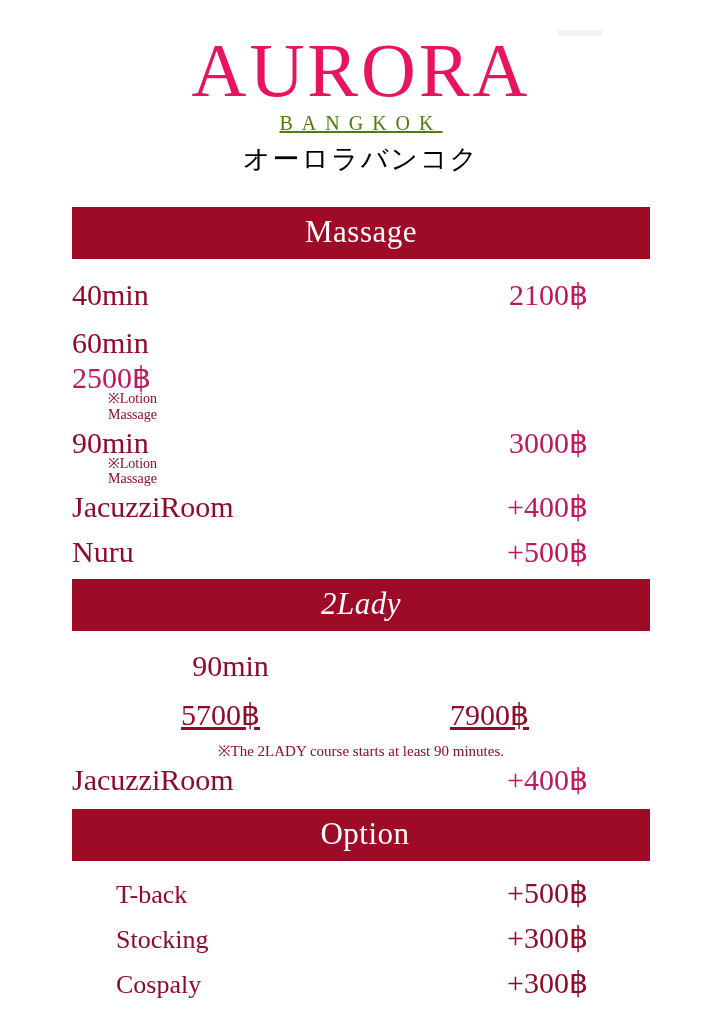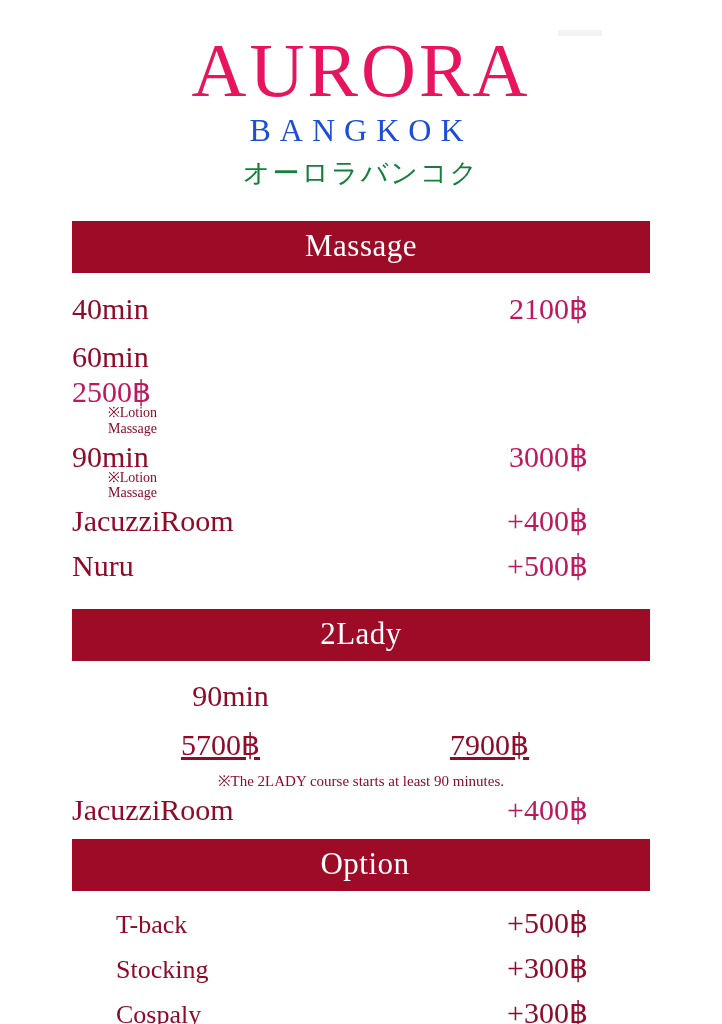--- a/index.html
+++ b/index.html
@@ -34,45 +34,46 @@
     letter-spacing: 3px;
     color: #e8145e;
     line-height: 0.95;
     font-weight: normal;
     font-variant: small-caps;
     text-transform: uppercase;
   }
 
   .logo-sub {
     font-family: "Liberation Serif", serif;
-    font-size: 32px;
+    font-size: 20px;
     letter-spacing: 9px;
-    color: #1d4ed8;
+    color: #4d7c0f;
     margin-top: 6px;
+    text-decoration: underline;
   }
   .logo-jp {
     font-family: "DejaVu Sans", sans-serif;
     font-size: 27px;
     letter-spacing: 2px;
-    color: #15803d;
+    color: #000000;
     margin-top: 6px;
   }
 
   
   .bar {
     margin: 0 72px;
     background: #9e0b26;
     color: #ffffff;
     text-align: center;
     font-size: 31px;
     padding: 7px 0 9px 0;
     letter-spacing: 0.5px;
   }
   #bar-massage { margin-top: 30px; }
-  #bar-2lady   { margin-top: 26px; }
+  #bar-2lady   { margin-top: 10px; font-style: italic; }
   #bar-option  { margin-top: 12px; padding-left: 8px; }
 
   
   .rows {
     margin: 0 72px;
     padding: 0;
   }
   .row {
     display: flex;
     align-items: baseline;

